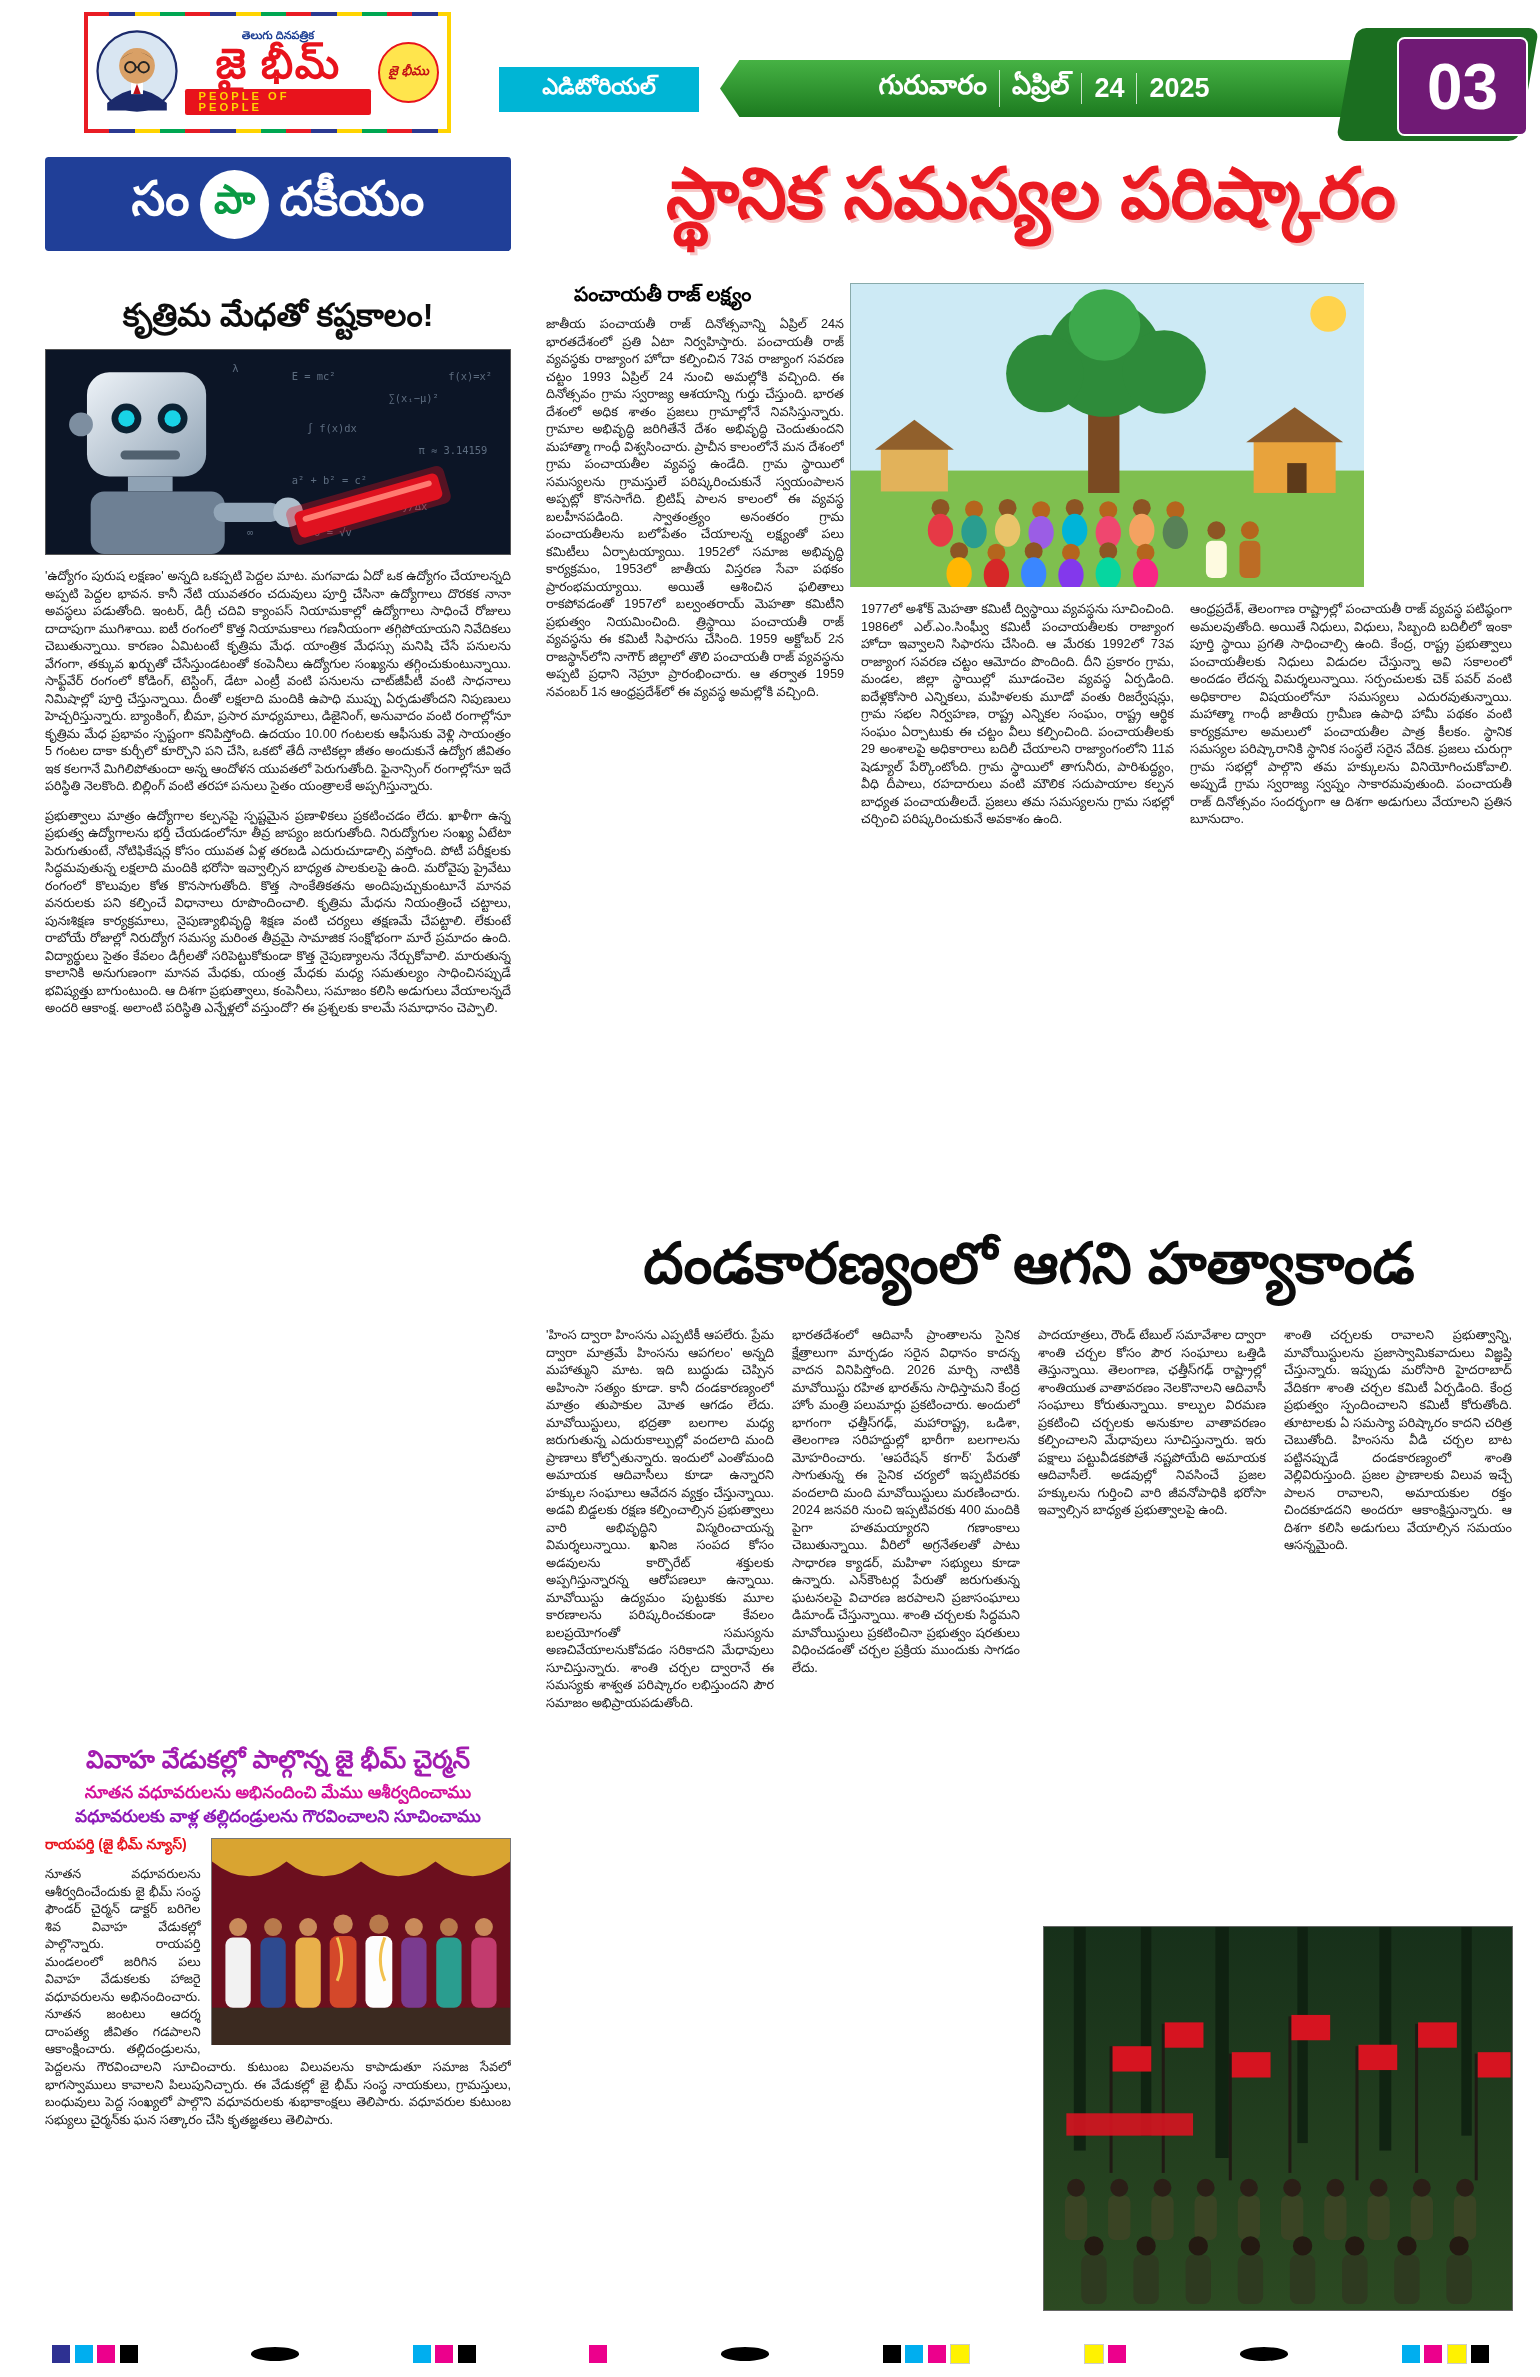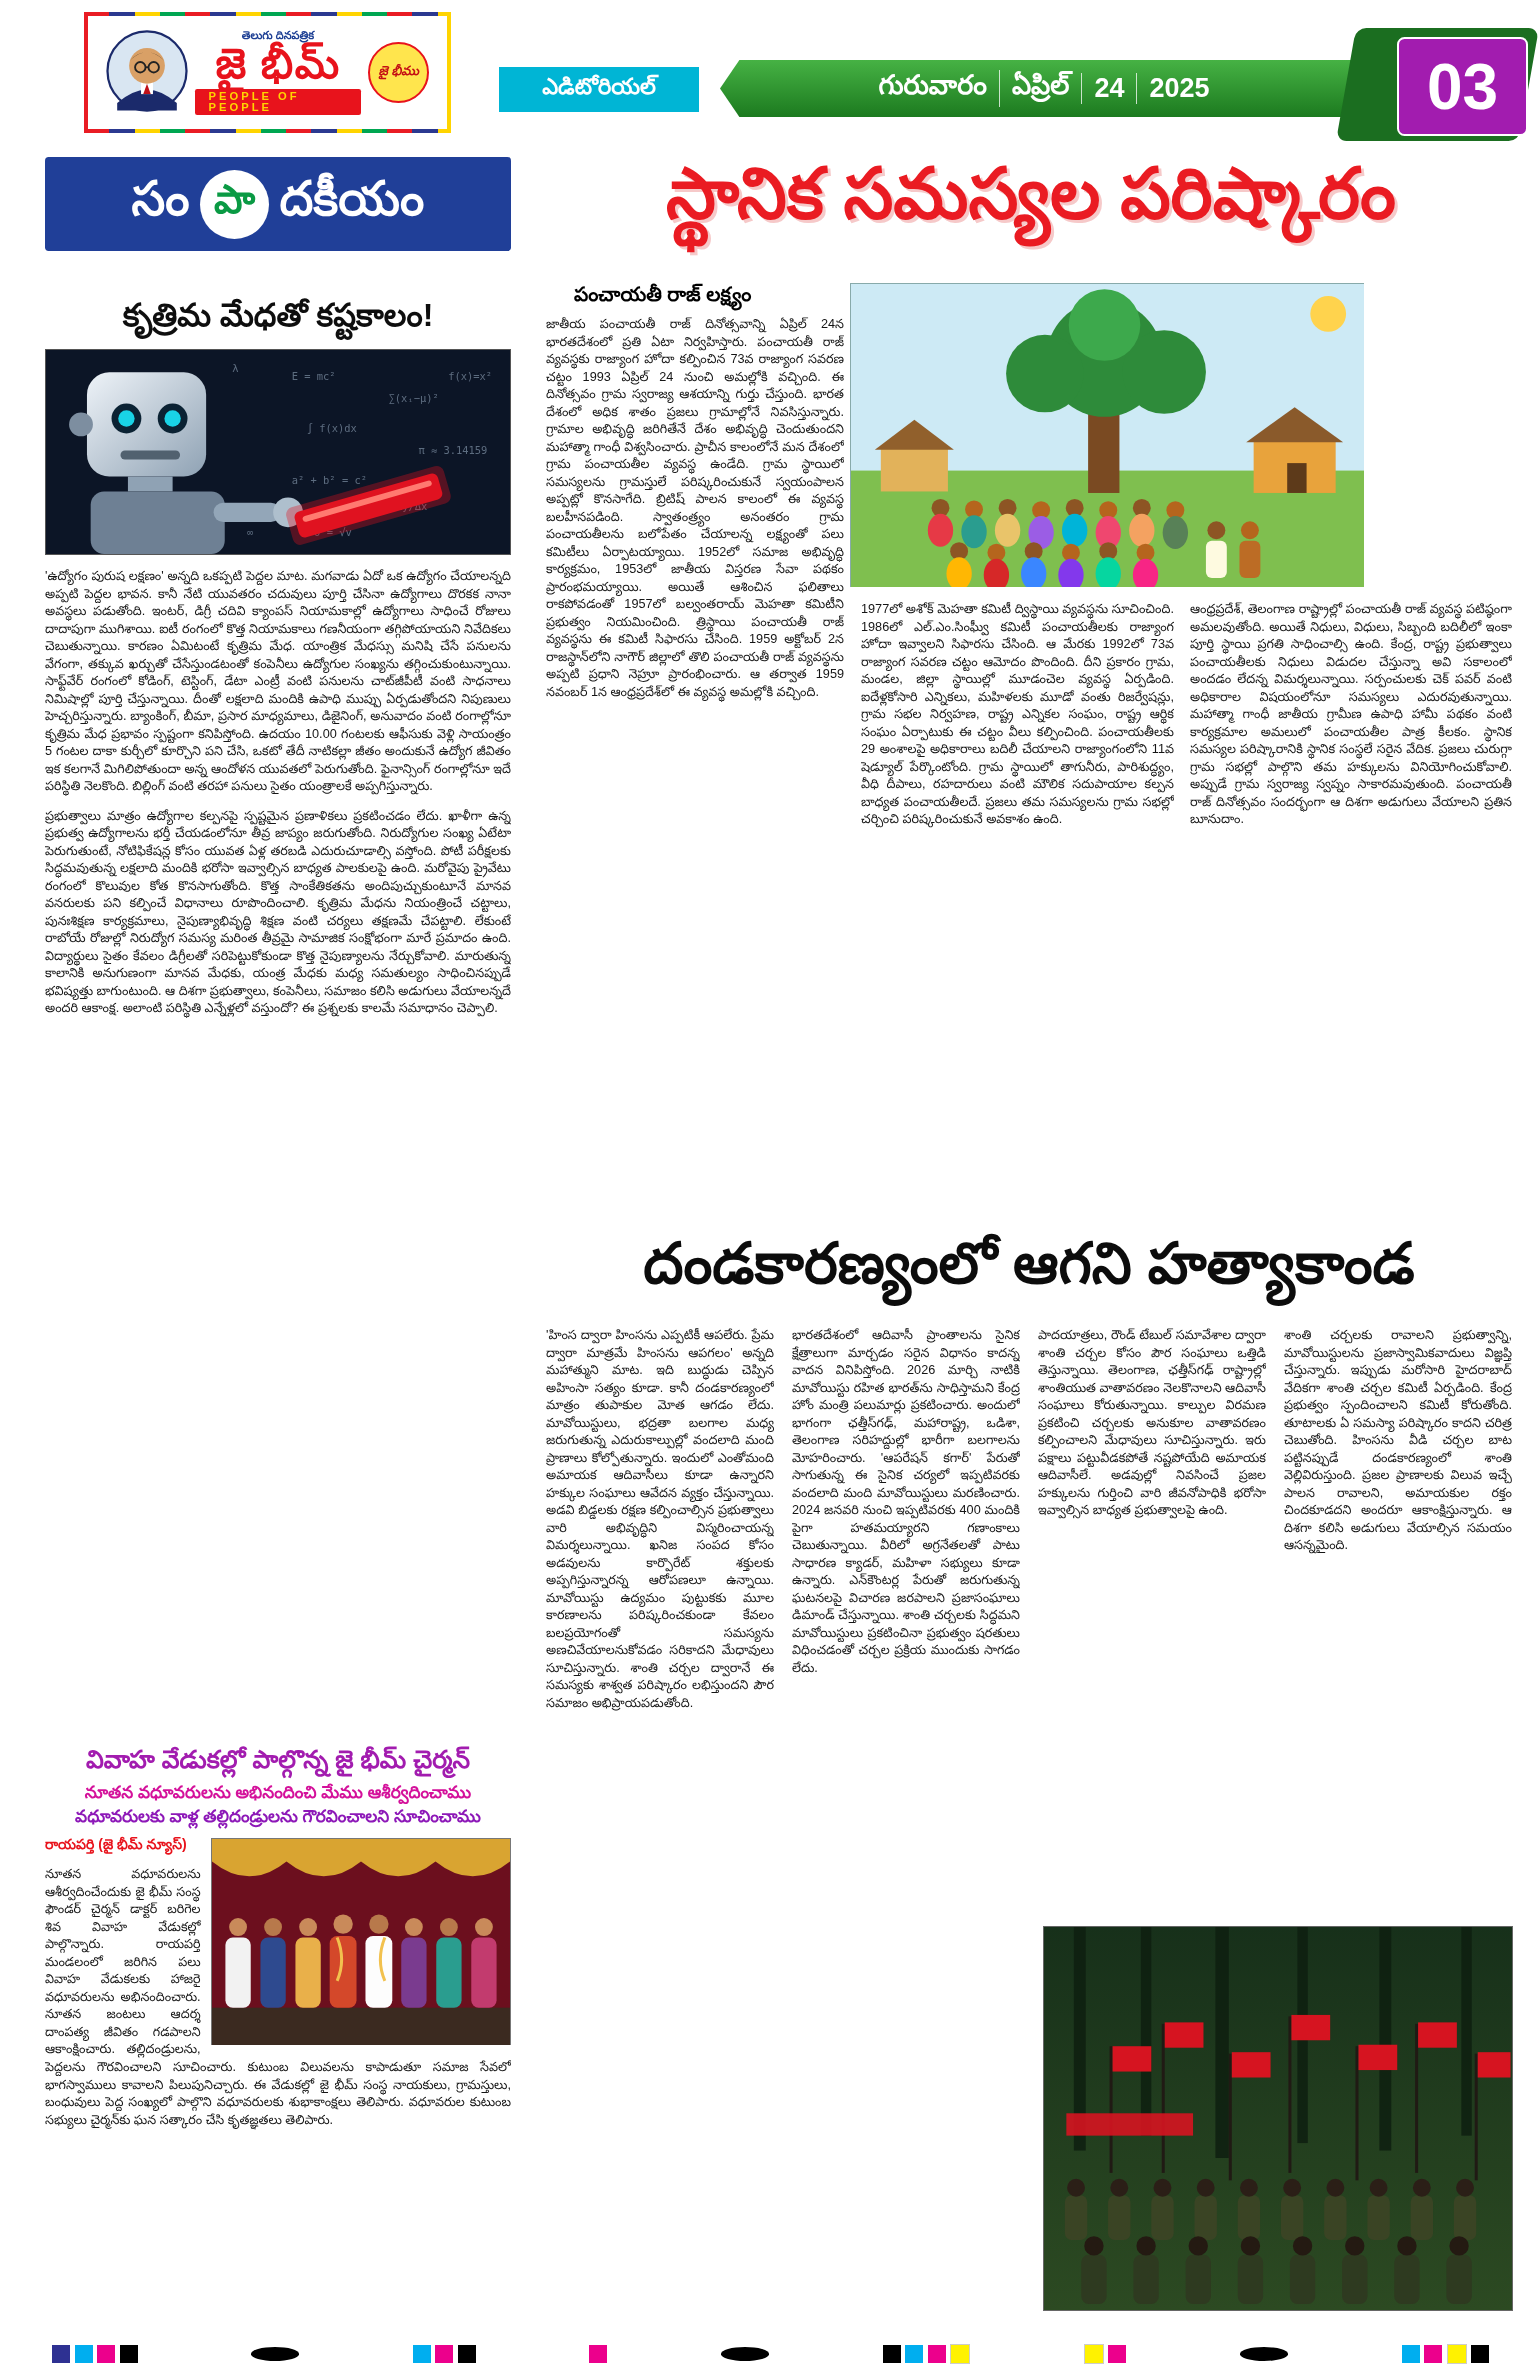--- a/index.html
+++ b/index.html
@@ -3,38 +3,38 @@
 <meta charset="utf-8">
 <style>
   html,body{margin:0;padding:0;background:#e9e9e9;}
   #page{position:relative;width:1541px;height:2377px;background:#ffffff;
         font-family:"Liberation Sans",sans-serif;overflow:hidden;color:#141414;}
   .abs{position:absolute;}
 
   
   .logo-wrap{left:84px;top:12px;width:367px;height:121px;padding:3.7px;box-sizing:border-box;
      background:repeating-linear-gradient(90deg,#e91c24 0 25px,#2b3990 25px 51px,#ffd400 51px 76px,#00a651 76px 101px);}
-  .logo-inner{width:100%;height:100%;background:#fff;display:flex;align-items:center;gap:7.5px;padding:3px 18px;box-sizing:border-box;}
+  .logo-inner{width:100%;height:100%;background:#fff;display:flex;align-items:center;gap:7.5px;padding:3px 8px;box-sizing:border-box;}
   .logo-center{flex:1;display:flex;flex-direction:column;align-items:center;justify-content:center;line-height:1;}
   .logo-topline{font-size:11.2px;color:#1d3f94;font-weight:bold;margin-bottom:2.2px;}
   .logo-name{font-size:42px;font-weight:800;color:#e8131c;letter-spacing:1.5px;}
   .logo-band{margin-top:3.7px;background:#e8131c;color:#ffd400;font-size:11.2px;font-weight:bold;
      letter-spacing:3px;padding:2.2px 13.4px;border-radius:2.2px;}
   .logo-emblem{width:57px;height:57px;border-radius:50%;background:#ffe54d;border:2.2px solid #e8131c;
      display:flex;align-items:center;justify-content:center;font-size:12.7px;font-weight:bold;color:#c40e14;
      font-style:italic;text-align:center;flex:0 0 auto;}
   .editorial-label{left:499px;top:67px;width:200px;height:45px;background:#00b5d5;color:#fff;
      display:flex;align-items:center;justify-content:center;font-size:22.4px;font-weight:bold;}
   .date-bar{left:720px;top:60px;width:648px;height:57px;color:#fff;font-weight:bold;font-size:27px;
      background:linear-gradient(180deg,#46b244 0%,#1c7a1f 100%);
      clip-path:polygon(19.4px 0,100% 0,100% 100%,19.4px 100%,0 50%);
      display:flex;align-items:center;justify-content:center;}
   .date-part+.date-part{border-left:1.5px solid rgba(255,255,255,.75);padding-left:12px;margin-left:12px;}
   .pn-ribbon{left:1346px;top:28px;width:183px;height:113px;background:#1b6e20;transform:skewX(-10deg);border-radius:10.4px;}
-  .page-num-box{left:1397px;top:37px;width:127px;height:95px;background:#a21caf;border:2.2px solid #fff;
+  .page-num-box{left:1397px;top:37px;width:127px;height:95px;background:#701a75;border:2.2px solid #fff;
      border-radius:7.5px;display:flex;align-items:center;justify-content:center;color:#fff;
      font-size:64px;font-weight:800;}
 
   
   .editorial-masthead{left:45px;top:157px;width:466px;height:94px;background:#203f98;border-radius:3.7px;
      display:flex;align-items:center;justify-content:center;gap:10.4px;}
   .em-part{color:#fff;font-size:48px;font-weight:800;}
   .em-circle{width:69px;height:69px;border-radius:50%;background:#fff;color:#0a9a44;
      display:flex;align-items:center;justify-content:center;font-size:40px;font-weight:800;}
   .lead-headline{left:549px;top:148px;width:964px;height:109px;display:flex;align-items:center;justify-content:center;

